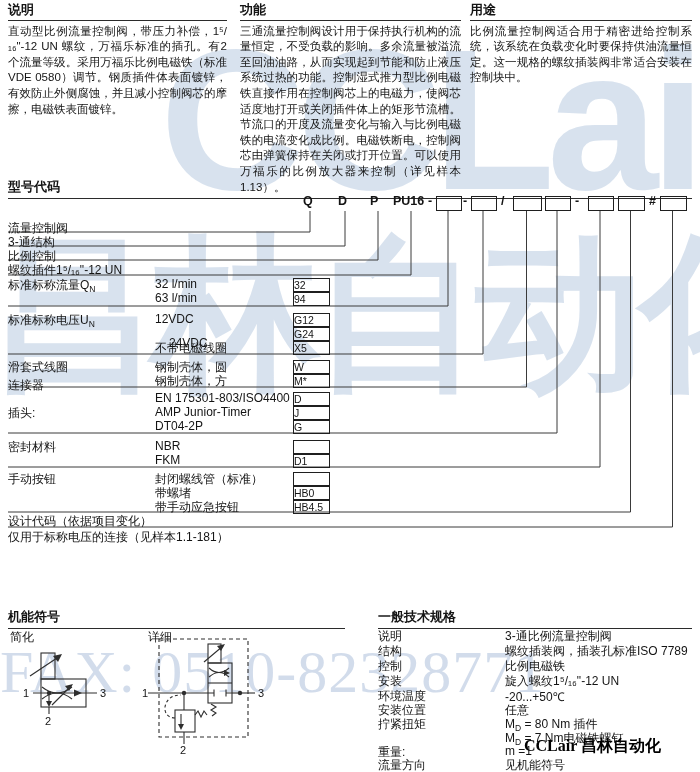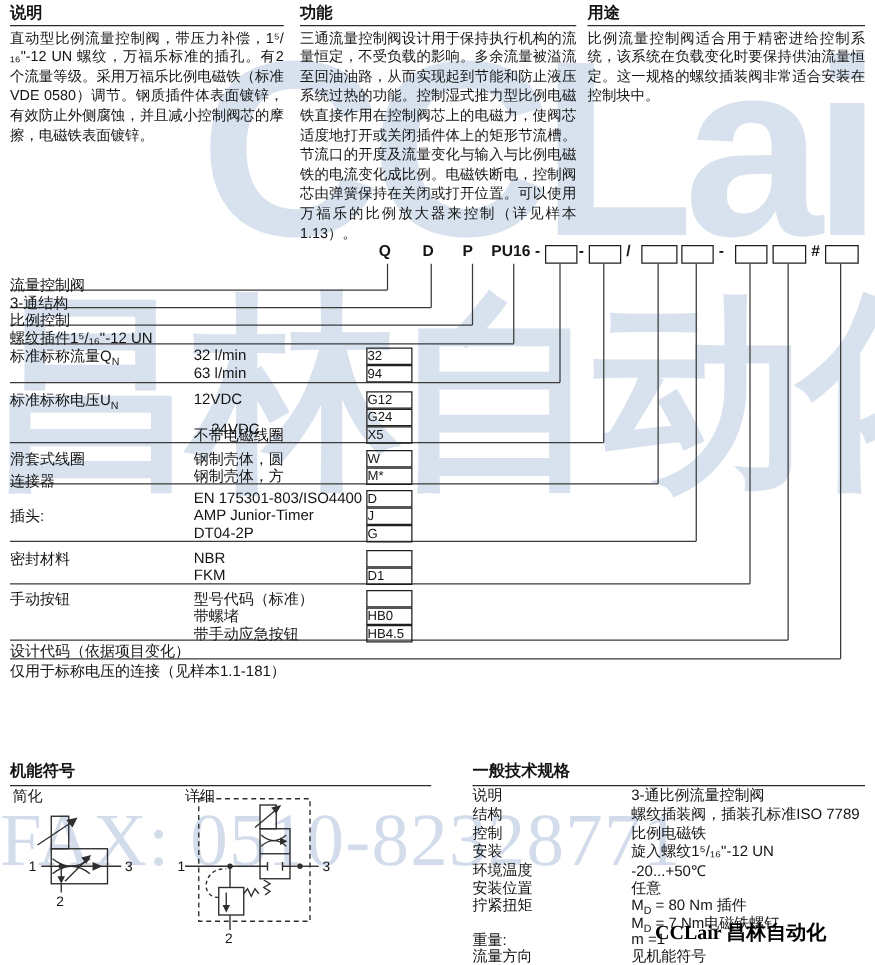--- a/index.html
+++ b/index.html
@@ -43,20 +43,21 @@
   </div>
   <div class="col" style="left:240px;top:2px;width:221px;">
     <div class="title">功能</div>
     <div>三通流量控制阀设计用于保持执行机构的流量恒定，不受负载的影响。多余流量被溢流至回油油路，从而实现起到节能和防止液压系统过热的功能。控制湿式推力型比例电磁铁直接作用在控制阀芯上的电磁力，使阀芯适度地打开或关闭插件体上的矩形节流槽。节流口的开度及流量变化与输入与比例电磁铁的电流变化成比例。电磁铁断电，控制阀芯由弹簧保持在关闭或打开位置。可以使用万福乐的比例放大器来控制（详见样本1.13）。</div>
   </div>
   <div class="col" style="left:470px;top:2px;width:222px;">
     <div class="title">用途</div>
     <div>比例流量控制阀适合用于精密进给控制系统，该系统在负载变化时要保持供油流量恒定。这一规格的螺纹插装阀非常适合安装在控制块中。</div>
   </div>
 
+  <div class="sect" style="left:8px;top:178px;width:684px;">型号代码</div>
 
   <span class="codech" style="left:303px;top:194px;">Q</span>
   <span class="codech" style="left:338px;top:194px;">D</span>
   <span class="codech" style="left:370px;top:194px;">P</span>
   <span class="codech" style="left:393px;top:194px;">PU16</span>
   <span class="codech" style="left:428px;top:194px;">-</span>
   <span class="codech" style="left:463px;top:194px;">-</span>
   <span class="codech" style="left:501px;top:194px;">/</span>
   <span class="codech" style="left:575px;top:194px;">-</span>
   <span class="codech" style="left:649px;top:194px;">#</span>
@@ -116,21 +117,21 @@
   <span class="opt" style="left:155px;top:419px;">DT04-2P</span>
   <div class="cbox" style="left:293px;top:392px;">D</div>
   <div class="cbox" style="left:293px;top:406px;">J</div>
   <div class="cbox" style="left:293px;top:420px;">G</div>
 
   <span class="opt" style="left:155px;top:439px;">NBR</span>
   <span class="opt" style="left:155px;top:453px;">FKM</span>
   <div class="cbox" style="left:293px;top:440px;"></div>
   <div class="cbox" style="left:293px;top:454px;">D1</div>
 
-  <span class="opt" style="left:155px;top:471px;">型号代码（标准）</span>
+  <span class="opt" style="left:155px;top:471px;">封闭螺线管（标准）</span>
   <span class="opt" style="left:155px;top:485px;">带螺堵</span>
   <span class="opt" style="left:155px;top:499px;">带手动应急按钮</span>
   <div class="cbox" style="left:293px;top:472px;"></div>
   <div class="cbox" style="left:293px;top:486px;">HB0</div>
   <div class="cbox" style="left:293px;top:500px;">HB4.5</div>
 
   <div class="sect" style="left:8px;top:608px;width:337px;">机能符号</div>
   <span class="lbl" style="left:10px;top:629px;">简化</span>
   <span class="lbl" style="left:148px;top:629px;">详细</span>
 

